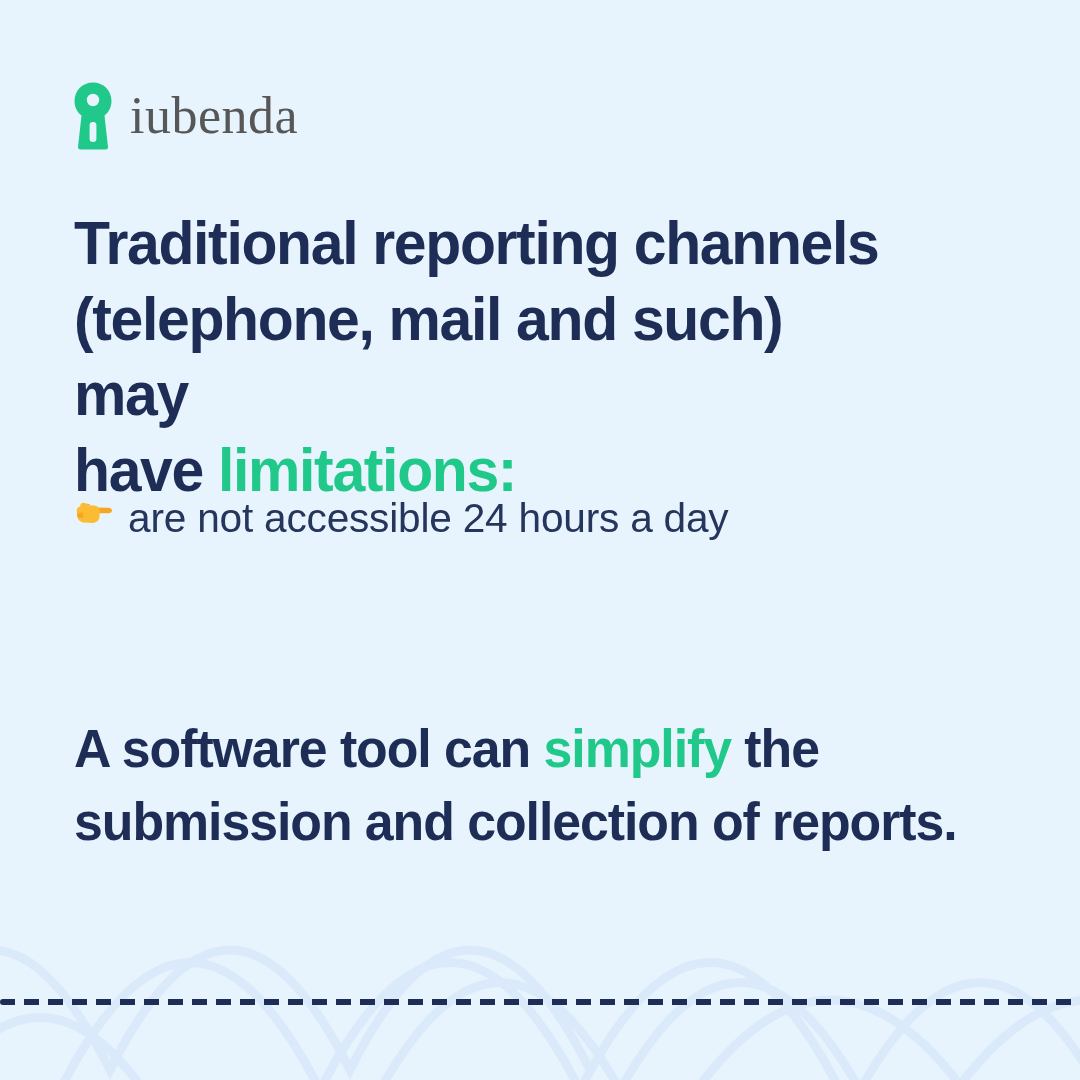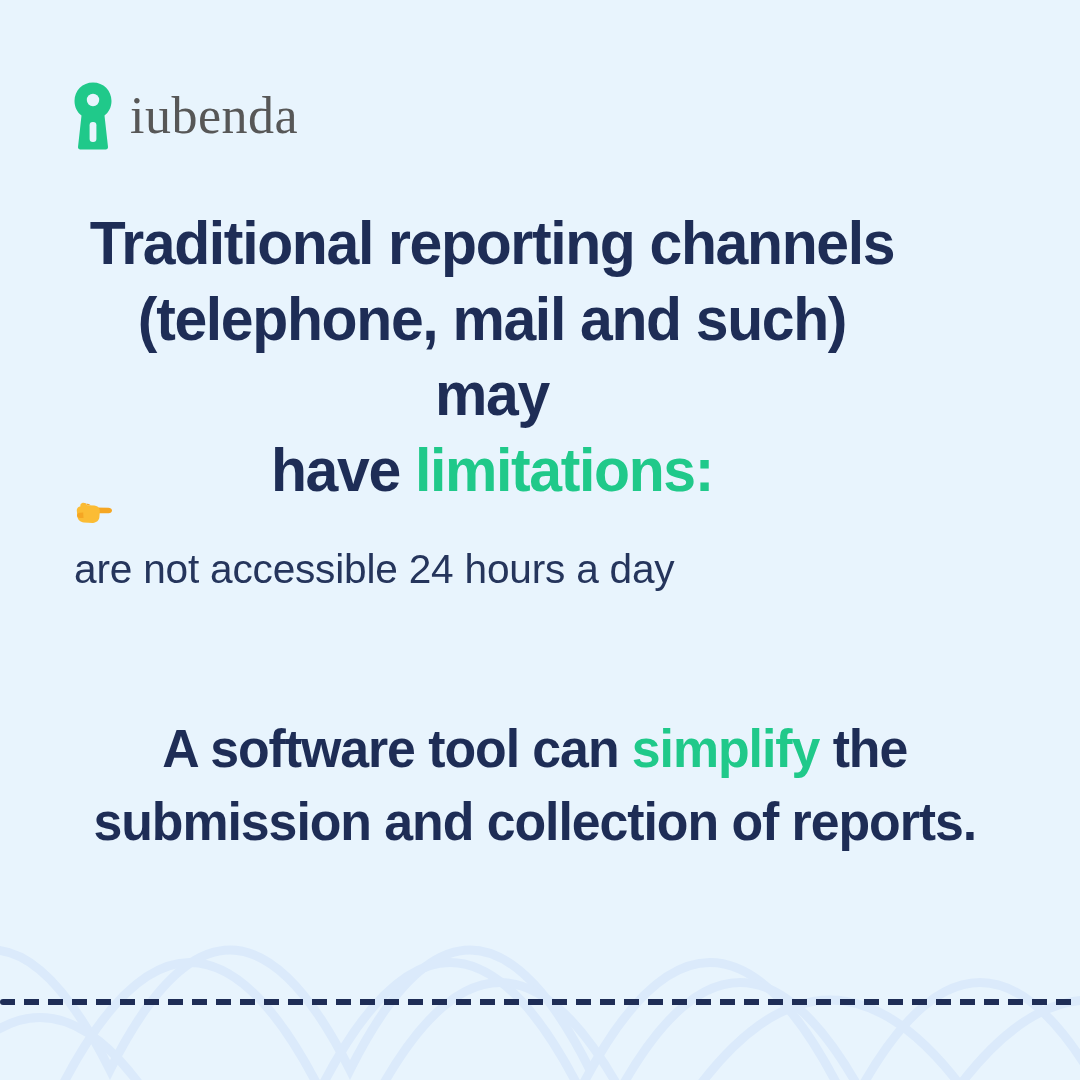--- a/index.html
+++ b/index.html
@@ -12,21 +12,20 @@
     background: #e8f4fd;
     font-family: "Liberation Sans", sans-serif;
     overflow: hidden;
   }
   .slide {
     position: relative;
     width: 1080px;
     height: 1080px;
     background: #e8f4fd;
     overflow: hidden;
-    text-align: center;
   }
 
   
   .waves {
     position: absolute;
     left: 0;
     bottom: 0;
     width: 1080px;
     height: 260px;
     pointer-events: none;
@@ -94,21 +93,20 @@
     position: absolute;
     left: 74px;
     top: 492px;
     width: 940px;
   }
   .bullet-row {
     display: flex;
     align-items: baseline;
     gap: 14px;
     margin-bottom: 36px;
-    flex-direction: column;
   }
   .bullet-emoji {
     font-family: "DejaVu Sans", sans-serif;
     font-size: 36px;
     line-height: 1;
     flex: 0 0 auto;
   }
   .bullet-emoji svg { display: block; }
   .bullet-text {
     font-family: "Liberation Sans", sans-serif;

